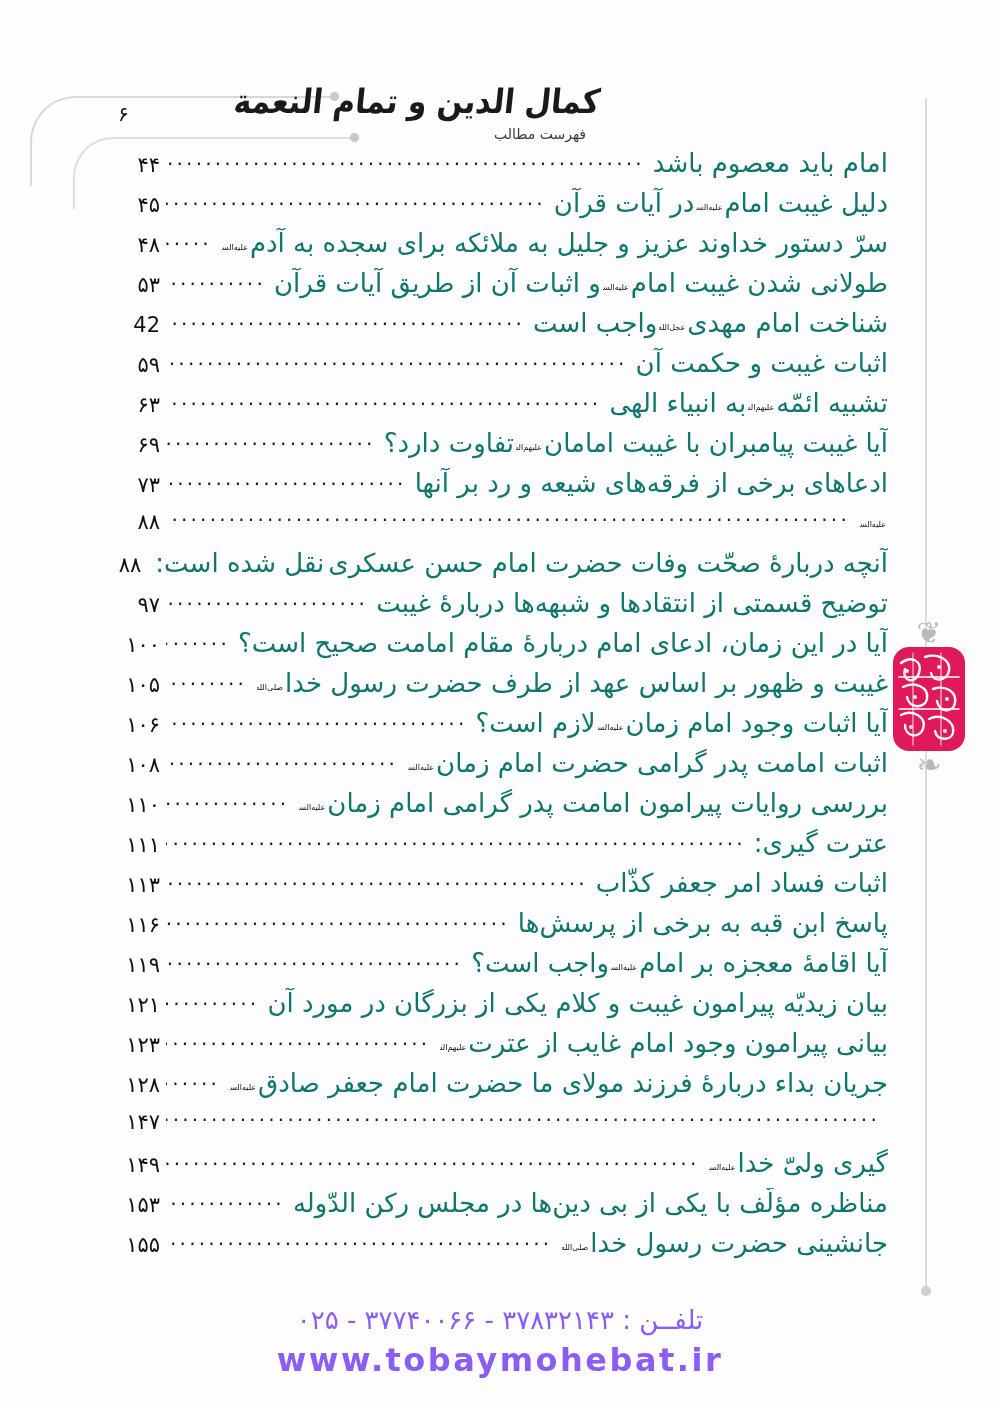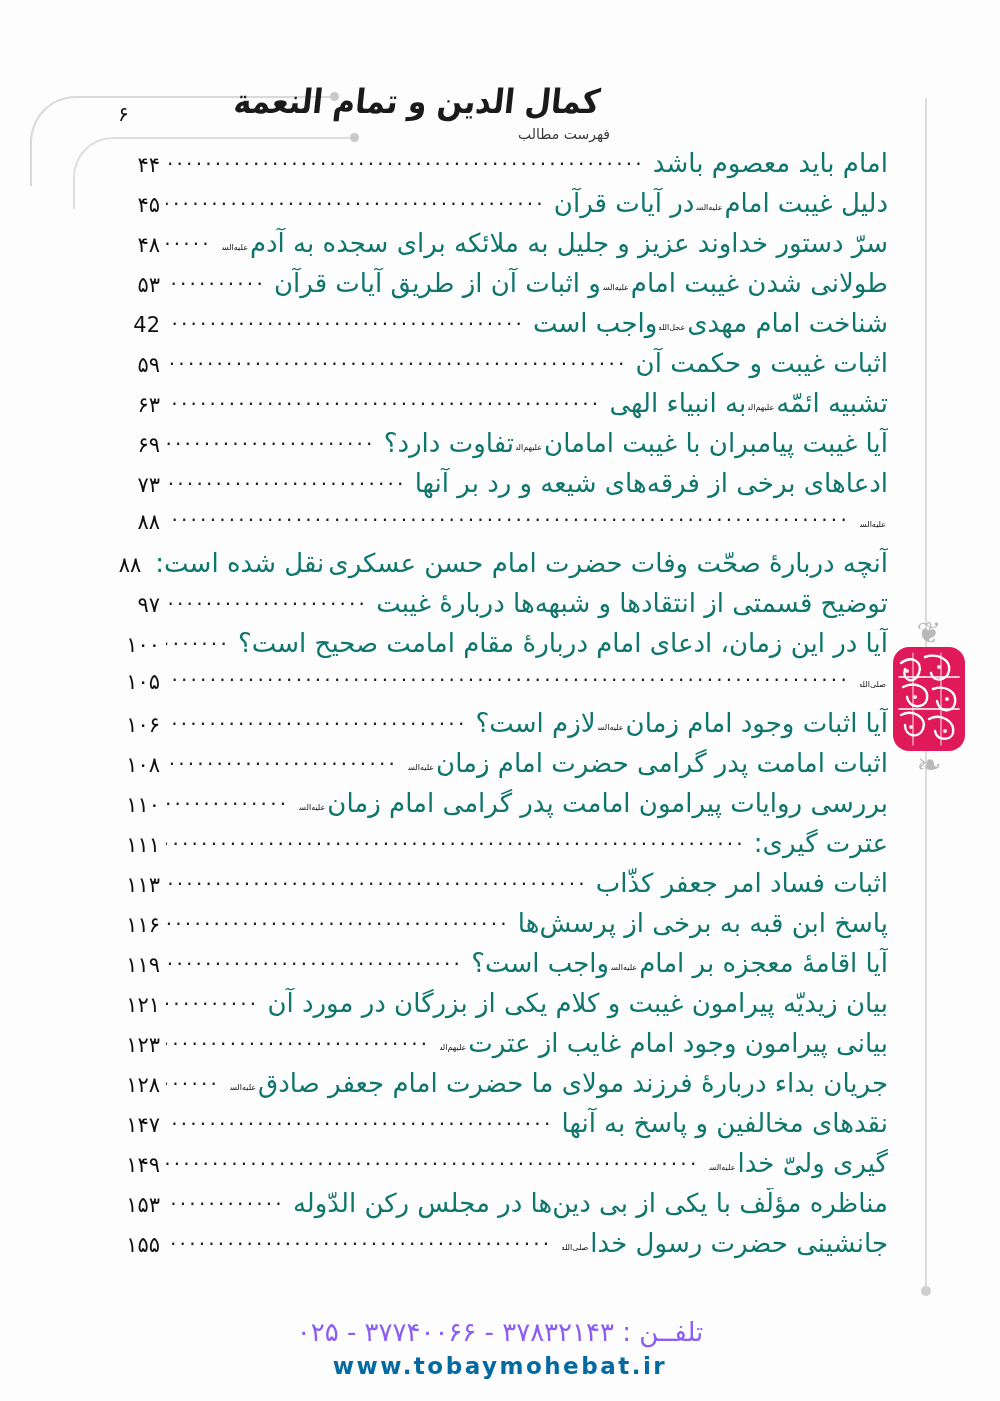--- a/index.html
+++ b/index.html
@@ -78,21 +78,21 @@
   }
   .page-num-hdr{
     position:absolute;
     top:62px;left:118px;
     font-size:20px;
     color:#111;
     direction:rtl;
   }
   .toc-label{
     position:absolute;
-    top:86px;left:518px;
+    top:86px;left:494px;
     font-size:14px;
     color:#3a3a3a;
     direction:rtl;
     white-space:nowrap;
   }
 
   
   #spine{
     position:absolute;
     top:98px;left:925px;
@@ -199,23 +199,23 @@
     font-size:26px;
     color:#8b5cf6;
     direction:rtl;
     letter-spacing:1px;
     margin-bottom:6px;
     font-weight:500;
   }
   #phone-label{ letter-spacing:0px; }
   #website{
     font-family:"DejaVu Sans","Liberation Sans",sans-serif;
-    font-size:23px;
+    font-size:32px;
     font-weight:700;
-    color:#0369a1;
+    color:#8b5cf6;
     letter-spacing:2.5px;
     direction:ltr;
   }
 </style>
 </head>
 <body>
 
 <div id="page">
 
   <div id="header">
@@ -338,20 +338,21 @@
         <span class="toc-title">توضیح قسمتی از انتقادها و شبهه‌ها دربارهٔ غیبت</span>
         <span class="toc-leader"></span>
         <span class="toc-page">۹۷</span>
       </div>
       <div class="toc-row">
         <span class="toc-title">آیا در این زمان، ادعای امام دربارهٔ مقام امامت صحیح است؟</span>
         <span class="toc-leader"></span>
         <span class="toc-page">۱۰۰</span>
       </div>
       <div class="toc-row">
+        <span class="toc-title">غیبت و ظهور بر اساس عهد از طرف حضرت رسول خدا</span>
         <span class="honorific" title="صلی‌الله‌علیه‌وآله" style="max-width: 26px; overflow: hidden; font-size: 8px; line-height: 1; white-space: nowrap;">صلی‌الله‌علیه‌وآله</span>
         <span class="toc-leader"></span>
         <span class="toc-page">۱۰۵</span>
       </div>
       <div class="toc-row">
         <span class="toc-title">آیا اثبات وجود امام زمان</span>
         <span class="honorific" title="علیه‌السلام" style="max-width: 26px; overflow: hidden; font-size: 8px; line-height: 1; white-space: nowrap;">علیه‌السلام</span>
         <span class="toc-title"> لازم است؟</span>
         <span class="toc-leader"></span>
         <span class="toc-page">۱۰۶</span>
@@ -401,21 +402,20 @@
         <span class="toc-leader"></span>
         <span class="toc-page">۱۲۳</span>
       </div>
       <div class="toc-row">
         <span class="toc-title">جریان بداء دربارهٔ فرزند مولای ما حضرت امام جعفر صادق</span>
         <span class="honorific" title="علیه‌السلام" style="max-width: 26px; overflow: hidden; font-size: 8px; line-height: 1; white-space: nowrap;">علیه‌السلام</span>
         <span class="toc-leader"></span>
         <span class="toc-page">۱۲۸</span>
       </div>
       <div class="toc-row">
-        <span class="toc-title">نقدهای مخالفین و پاسخ به آنها</span>
         <span class="toc-leader"></span>
         <span class="toc-page">۱۴۷</span>
       </div>
       <div class="toc-row">
         <span class="toc-title">گیری ولیّ خدا</span>
         <span class="honorific" title="علیه‌السلام" style="max-width: 26px; overflow: hidden; font-size: 8px; line-height: 1; white-space: nowrap;">علیه‌السلام</span>
         <span class="toc-leader"></span>
         <span class="toc-page">۱۴۹</span>
       </div>
       <div class="toc-row">

